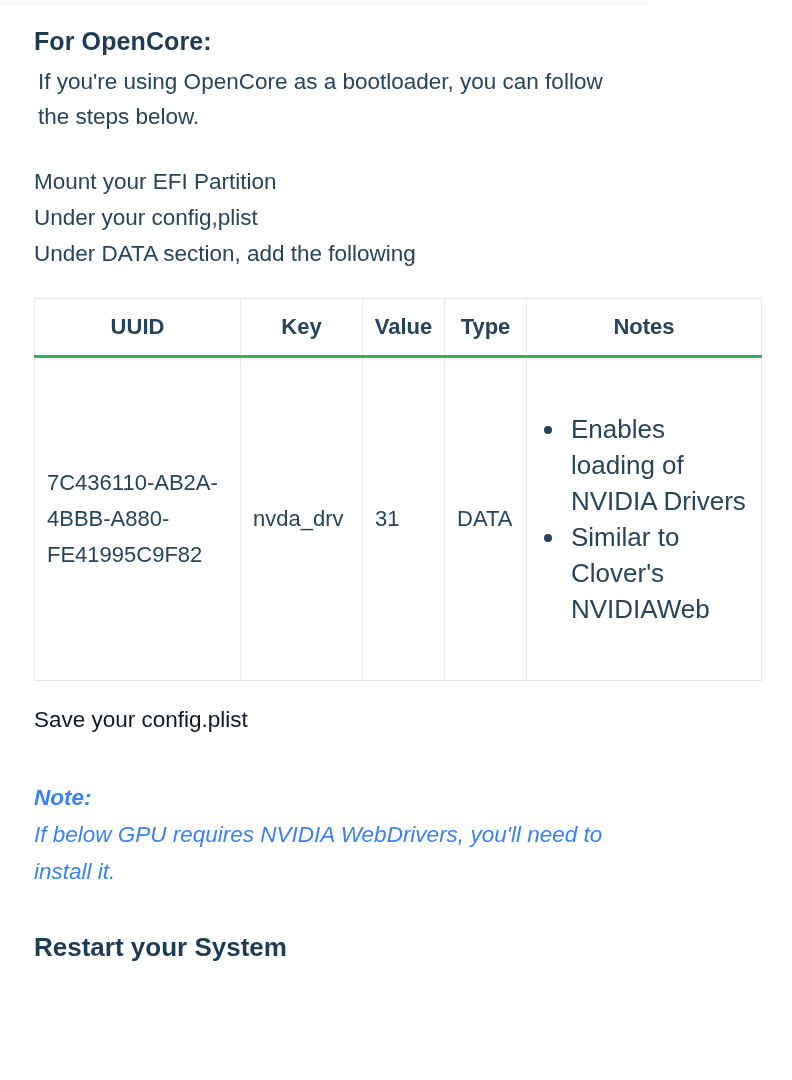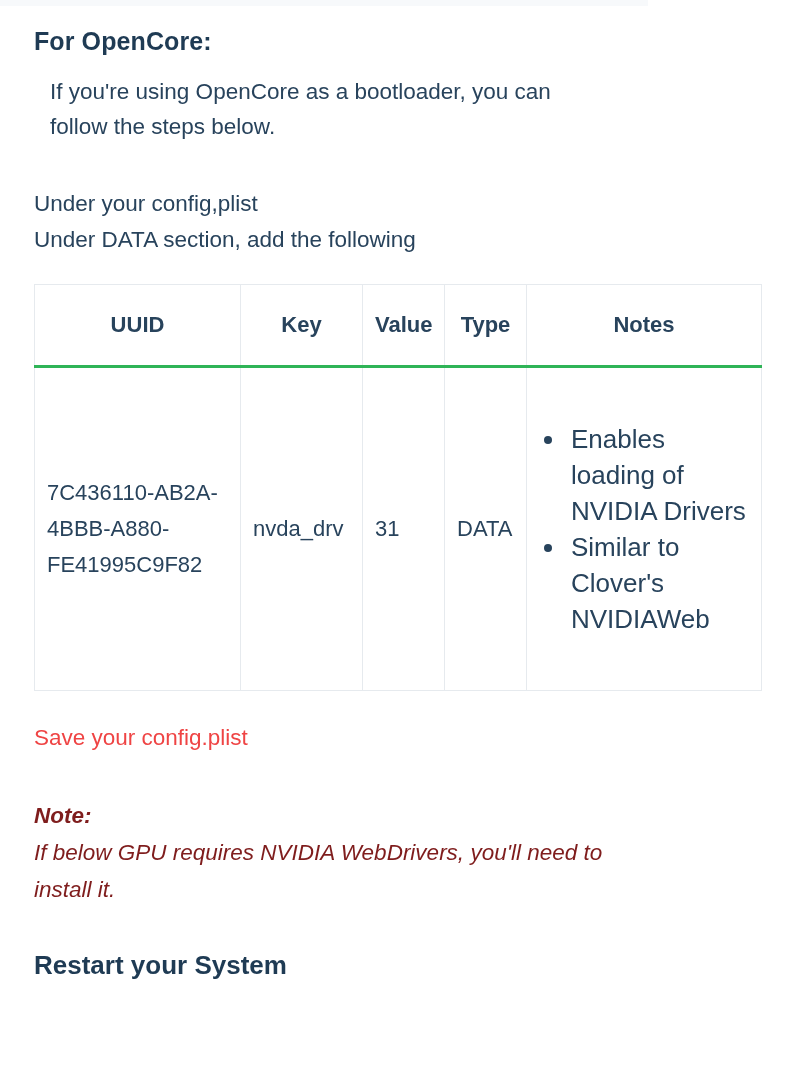--- a/index.html
+++ b/index.html
@@ -34,21 +34,21 @@
     font-size: 25px;
     line-height: 34px;
     font-weight: bold;
     color: #1f3b54;
     margin: 6px 0 6px 0;
     letter-spacing: 0.1px;
   }
   p.para {
     font-size: 22.5px;
     line-height: 35px;
-    margin: 16px;
+    margin: 4px;
     color: #28435c;
     font-weight: normal;
     max-width: 700px;
   }
   .gap-sm { height: 26px; }
   .steps {
     font-size: 22.5px;
     line-height: 36px;
     color: #28435c;
   }
@@ -58,21 +58,21 @@
     margin-top: 26px;
     table-layout: fixed;
     background: #ffffff;
   }
   table.nvram-table th,
   table.nvram-table td {
     border: 1px solid #e6eaee;
     font-size: 22px;
     color: #28435c;
     vertical-align: middle;
-    padding: 12px;
+    padding: 0;
   }
   table.nvram-table thead th {
     font-weight: bold;
     text-align: center;
     height: 56px;
     border-bottom: 3px solid #2fb457;
     line-height: 28px;
   }
   table.nvram-table tbody td {
     height: 322px;
@@ -92,31 +92,31 @@
     padding-left: 28px;
     list-style-type: disc;
   }
   ul.notes-list li {
     font-size: 26px;
     line-height: 36px;
     color: #28435c;
     padding-left: 4px;
   }
   .after-table {
-    margin-top: 30px;
+    margin-top: 22px;
     font-size: 22.5px;
     line-height: 34px;
-    color: #ef4444;
+    color: #0f172a;
   }
   .note-block {
     margin-top: 42px;
     font-style: italic;
     font-size: 22.5px;
     line-height: 37px;
-    color: #7f1d1d;
+    color: #3b82f6;
     max-width: 730px;
   }
   .note-block .note-label {
     font-weight: bold;
     font-style: italic;
     display: block;
   }
   h2.restart-heading {
     font-size: 26px;
     line-height: 34px;
@@ -131,20 +131,21 @@
 <div class="page">
   <div class="top-strip"></div>
 
   <h2 class="section-heading">For OpenCore:</h2>
 
   <p class="para">If you're using OpenCore as a bootloader, you can follow the steps below.</p>
 
   <div class="gap-sm"></div>
 
   <div class="steps">
+    <div>Mount your EFI Partition</div>
     <div>Under your config,plist</div>
     <div>Under DATA section, add the following</div>
   </div>
 
   <table class="nvram-table">
     <colgroup>
       <col style="width:206px">
       <col style="width:122px">
       <col style="width:82px">
       <col style="width:82px">

